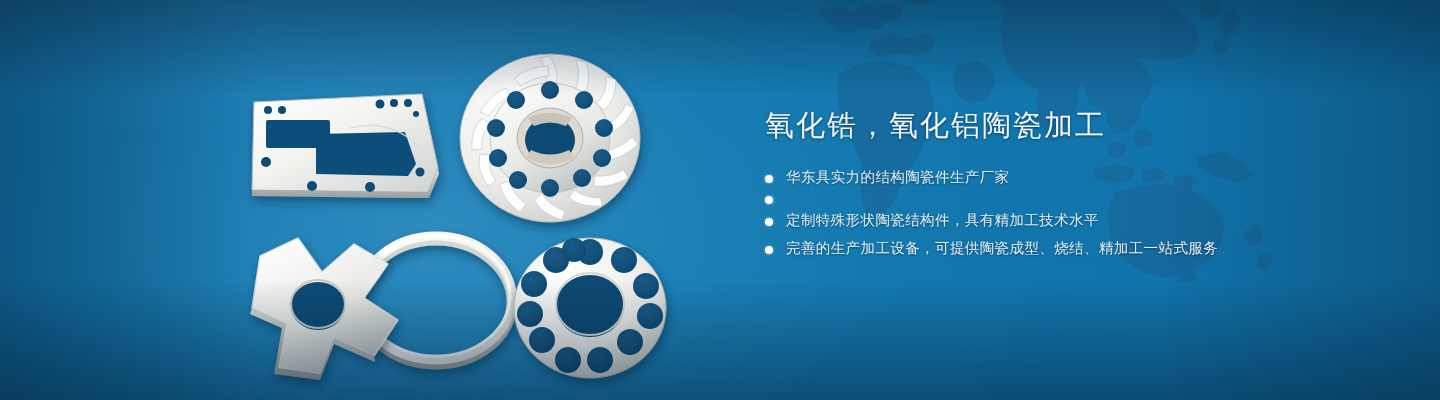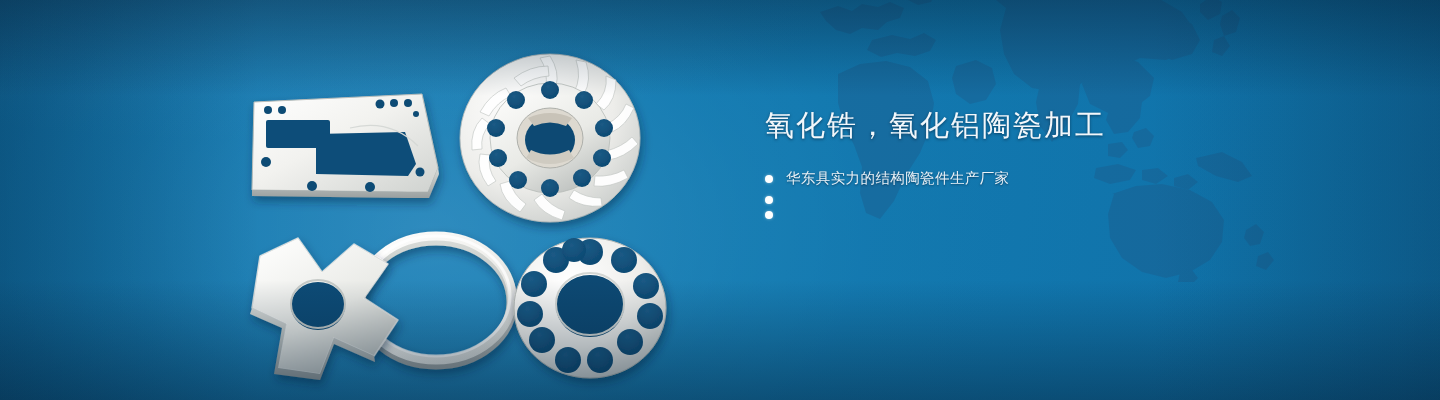--- a/index.html
+++ b/index.html
@@ -107,20 +107,21 @@
     flex: 0 0 8px;
     margin-right: 13px;
     box-shadow: 0 0 3px rgba(255,255,255,0.5);
   }
   .point-text {
     font-size: 14.5px;
     line-height: 1.45;
     color: #eaf2f8;
     letter-spacing: 0.4px;
     text-shadow: 0 1px 2px rgba(0,18,36,0.5);
+    font-family: Liberation Mono, monospace;
   }
 </style>
 </head>
 <body>
 
 <div class="banner">
 
   <div class="bg-base"></div>
   <div class="bg-sheen"></div>
 
@@ -311,17 +312,22 @@
     <ul class="points">
       <li class="point">
         <span class="dot"></span>
         <span class="point-text">华东具实力的结构陶瓷件生产厂家</span>
       </li>
       <li class="point">
         <span class="dot"></span>
       </li>
       <li class="point">
         <span class="dot"></span>
+        <span class="point-text">定制特殊形状陶瓷结构件，具有精加工技术水平</span>
+      </li>
+      <li class="point">
+        <span class="dot"></span>
+        <span class="point-text">完善的生产加工设备，可提供陶瓷成型、烧结、精加工一站式服务</span>
       </li>
     </ul>
   </div>
 
 </div>
 
 </body></html>

